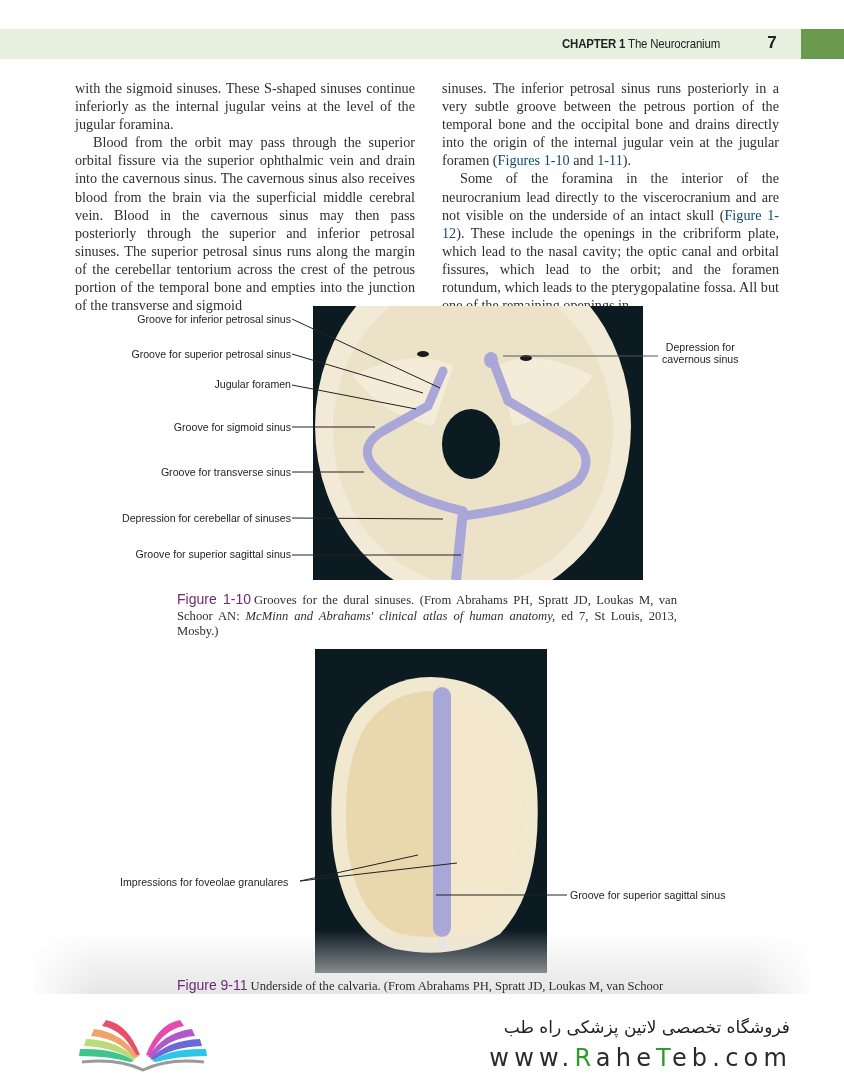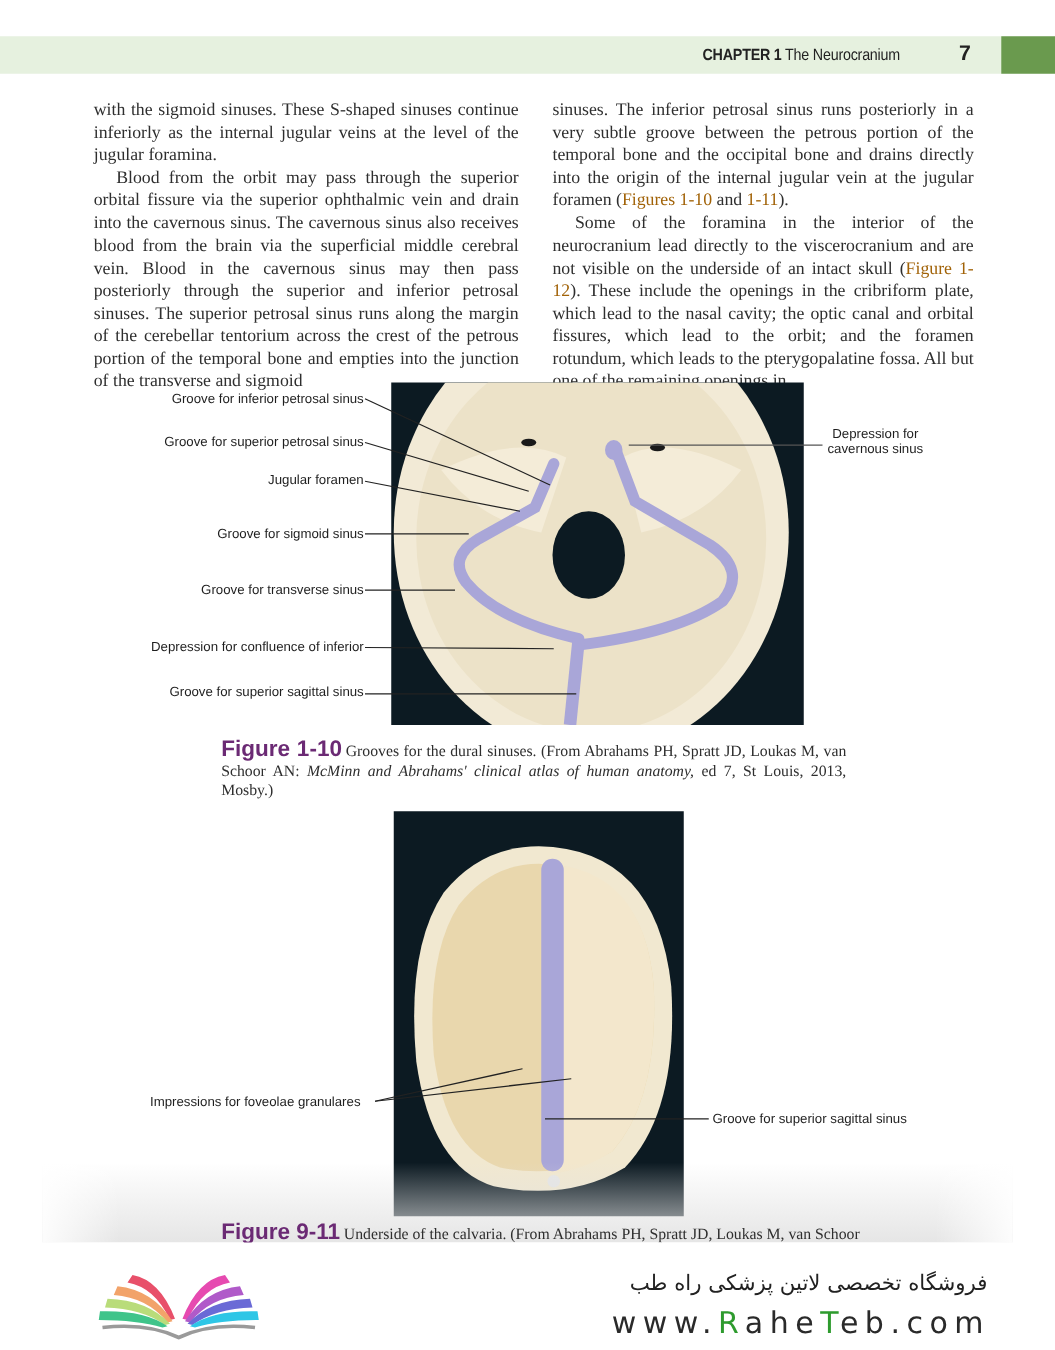--- a/index.html
+++ b/index.html
@@ -30,40 +30,40 @@
     font-family: "Liberation Sans", sans-serif; font-weight: bold; font-size: 17px; color: #222;
   }
   .col {
     position: absolute; top: 79px; width: 340px;
     font-size: 14.2px; line-height: 18.1px; text-align: justify; color: #2e2e2e;
   }
   .col.left { left: 75px; }
   .col.right { left: 442px; width: 337px; }
   .col p { margin: 0; }
   .col p.indent { text-indent: 18px; }
-  .xref { color: #a16207; }
+  .xref { color: #0c4a6e; }
 
   
   .fig10-photo {
     position: absolute; left: 313px; top: 306px; width: 330px; height: 274px;
     background: #0c1a22; overflow: hidden;
   }
   .fig-label {
     position: absolute; font-family: "Liberation Sans", sans-serif; font-size: 10.6px;
     color: #1e1e1e; white-space: nowrap; text-align: right;
   }
   .fig-label.left { right: 553px; }
   .fig-label.r { text-align: center; }
   .caption {
     position: absolute; font-size: 12.6px; line-height: 15.5px; color: #2e2e2e;
     text-align: justify;
   }
   .caption .fig-no {
-    font-family: "Liberation Sans", sans-serif; font-weight: bold; color: #6b2a74;
-    font-size: 18px; margin-right: 3px;
+    font-family: "Liberation Sans", sans-serif; font-weight: normal; color: #6b2a74;
+    font-size: 14px; margin-right: 3px;
   }
   .caption i { font-style: italic; }
 
   
   .fig11-photo {
     position: absolute; left: 315px; top: 649px; width: 232px; height: 324px;
     background: #0c1a22; overflow: hidden;
   }
   .fade {
     position: absolute; left: 34px; top: 930px; width: 776px; height: 64px;
@@ -107,21 +107,21 @@
 <div class="col right">
   <p><span>sinuses. The inferior petrosal sinus runs posteriorly in a very subtle groove between the petrous portion of the temporal bone and the occipital bone and drains directly into the origin of the internal jugular vein at the jugular foramen (</span><span class="xref">Figures 1-10</span><span> and </span><span class="xref">1-11</span><span>).</span></p>
   <p class="indent"><span>Some of the foramina in the interior of the neurocranium lead directly to the viscerocranium and are not visible on the underside of an intact skull (</span><span class="xref">Figure 1-12</span><span>). These include the openings in the cribriform plate, which lead to the nasal cavity; the optic canal and orbital fissures, which lead to the orbit; and the foramen rotundum, which leads to the pterygopalatine fossa. All but one of the remaining openings in</span></p>
 </div>
 
 <div class="fig-label left" style="top:313px">Groove for inferior petrosal sinus</div>
 <div class="fig-label left" style="top:348px">Groove for superior petrosal sinus</div>
 <div class="fig-label left" style="top:378px">Jugular foramen</div>
 <div class="fig-label left" style="top:421px">Groove for sigmoid sinus</div>
 <div class="fig-label left" style="top:466px">Groove for transverse sinus</div>
-<div class="fig-label left" style="top:512px">Depression for confluence of inferior</div>
+<div class="fig-label left" style="top:512px">Depression for cerebellar of sinuses</div>
 <div class="fig-label left" style="top:548px">Groove for superior sagittal sinus</div>
 <div class="fig-label r" style="top:341px; left:662px; line-height:12px;">
   <div>Depression for</div>
   <div>cavernous sinus</div>
 </div>
 
 <div class="fig10-photo">
   <svg width="330" height="274" viewBox="0 0 330 274">
     <ellipse cx="160" cy="120" rx="158" ry="178" fill="#f2ead6"></ellipse>
     <ellipse cx="160" cy="125" rx="140" ry="155" fill="#ece2c8"></ellipse>

